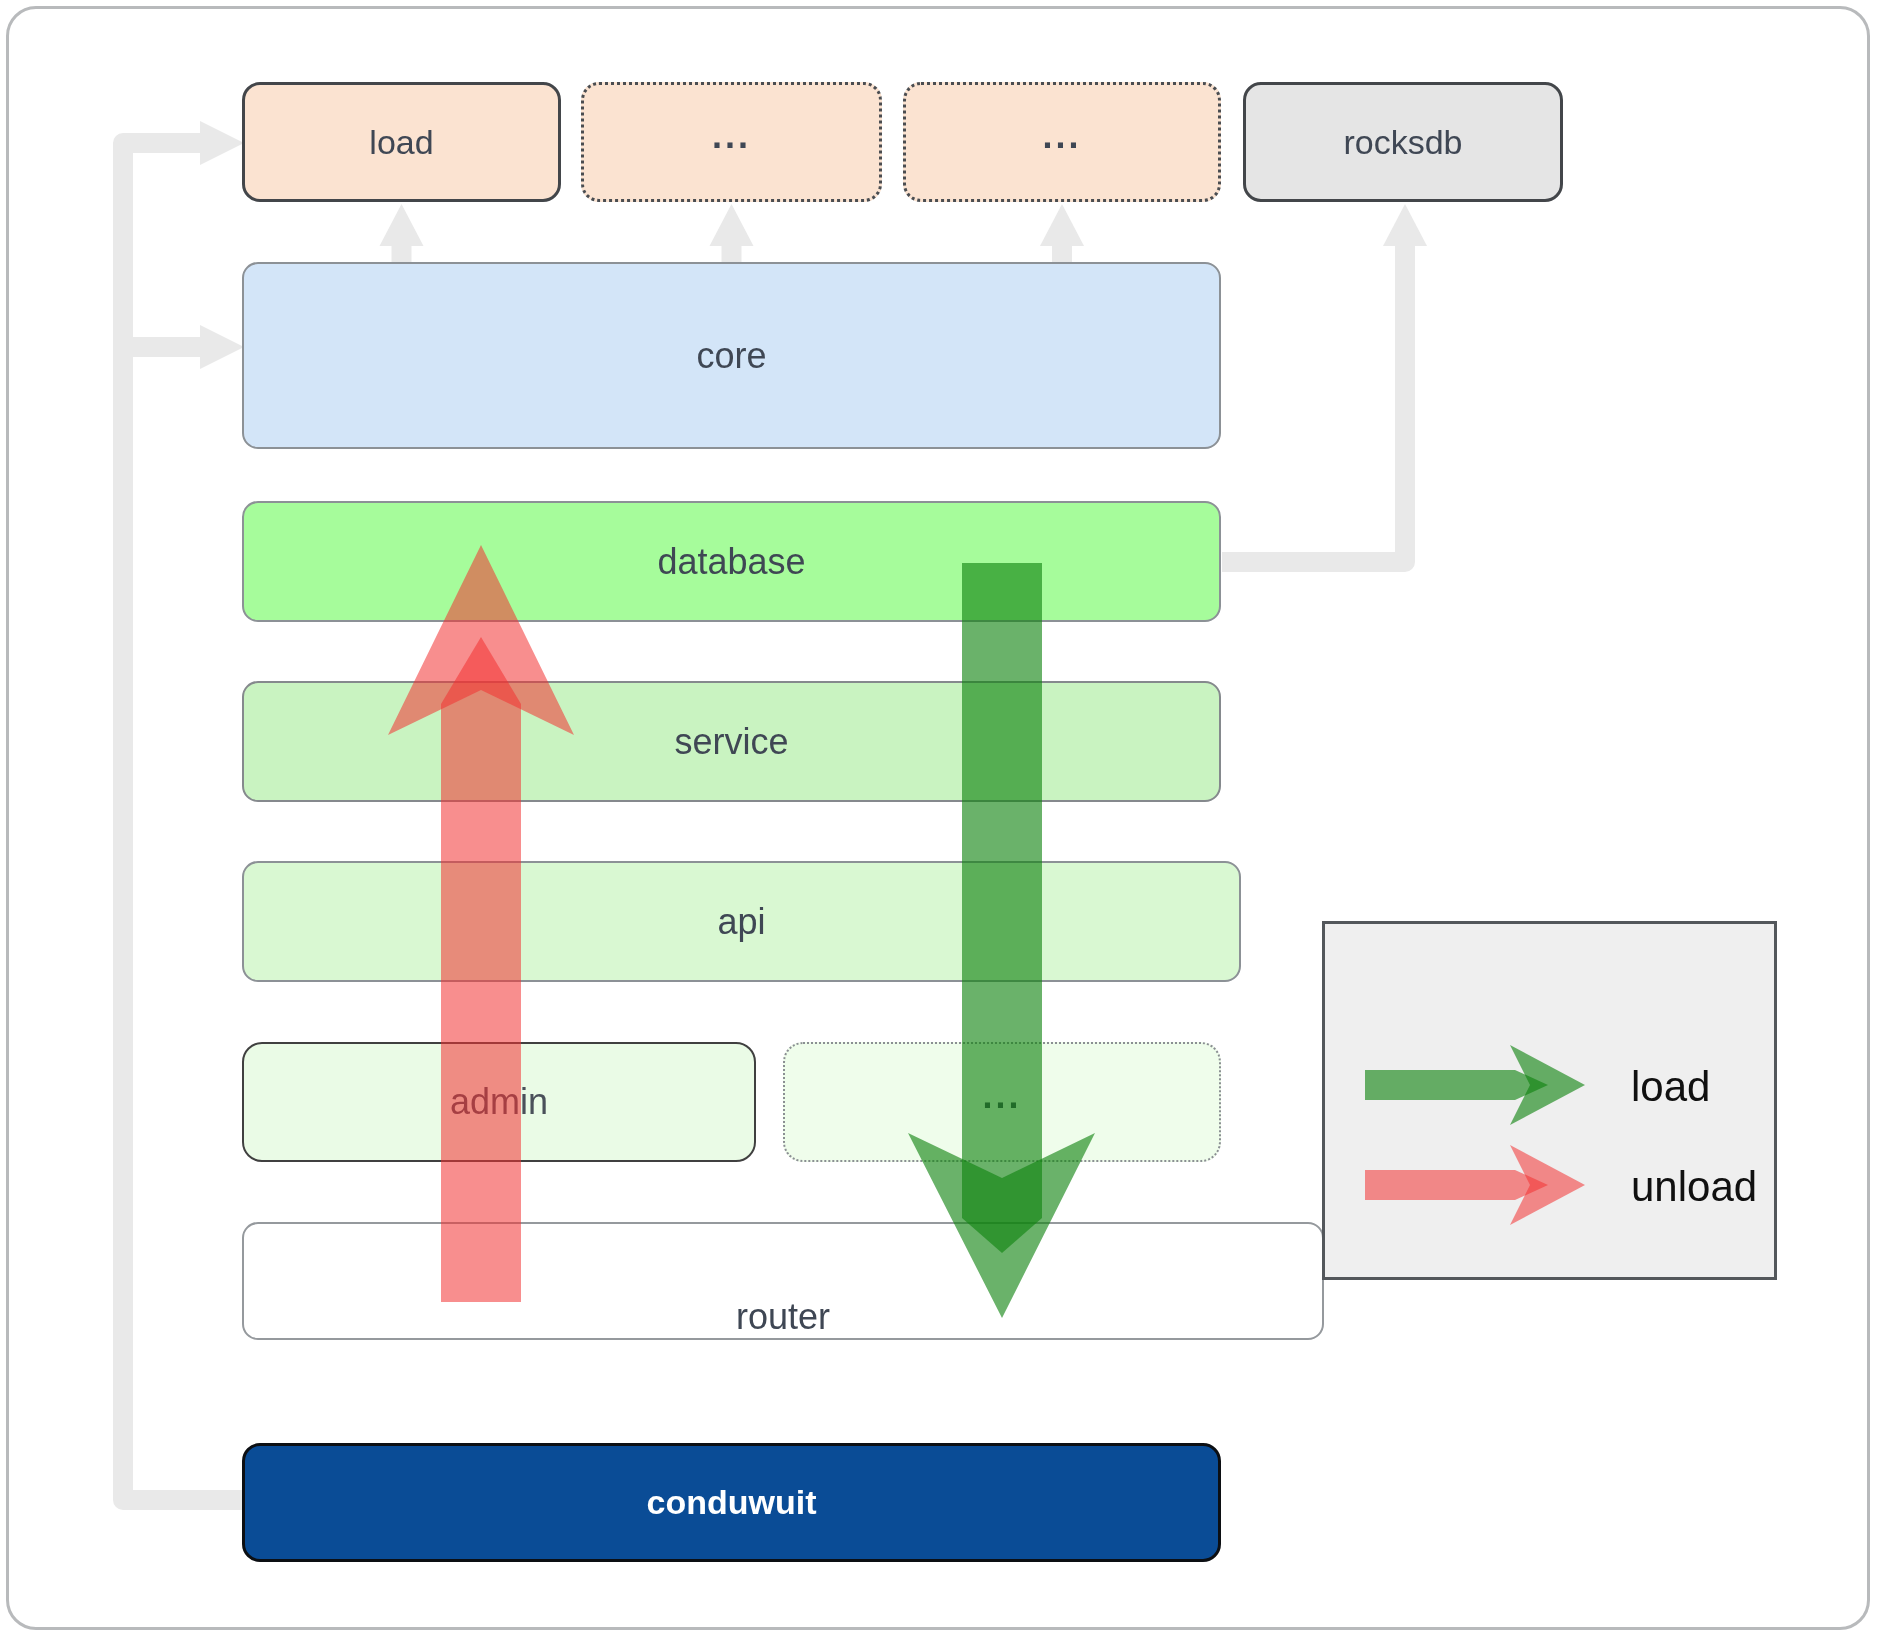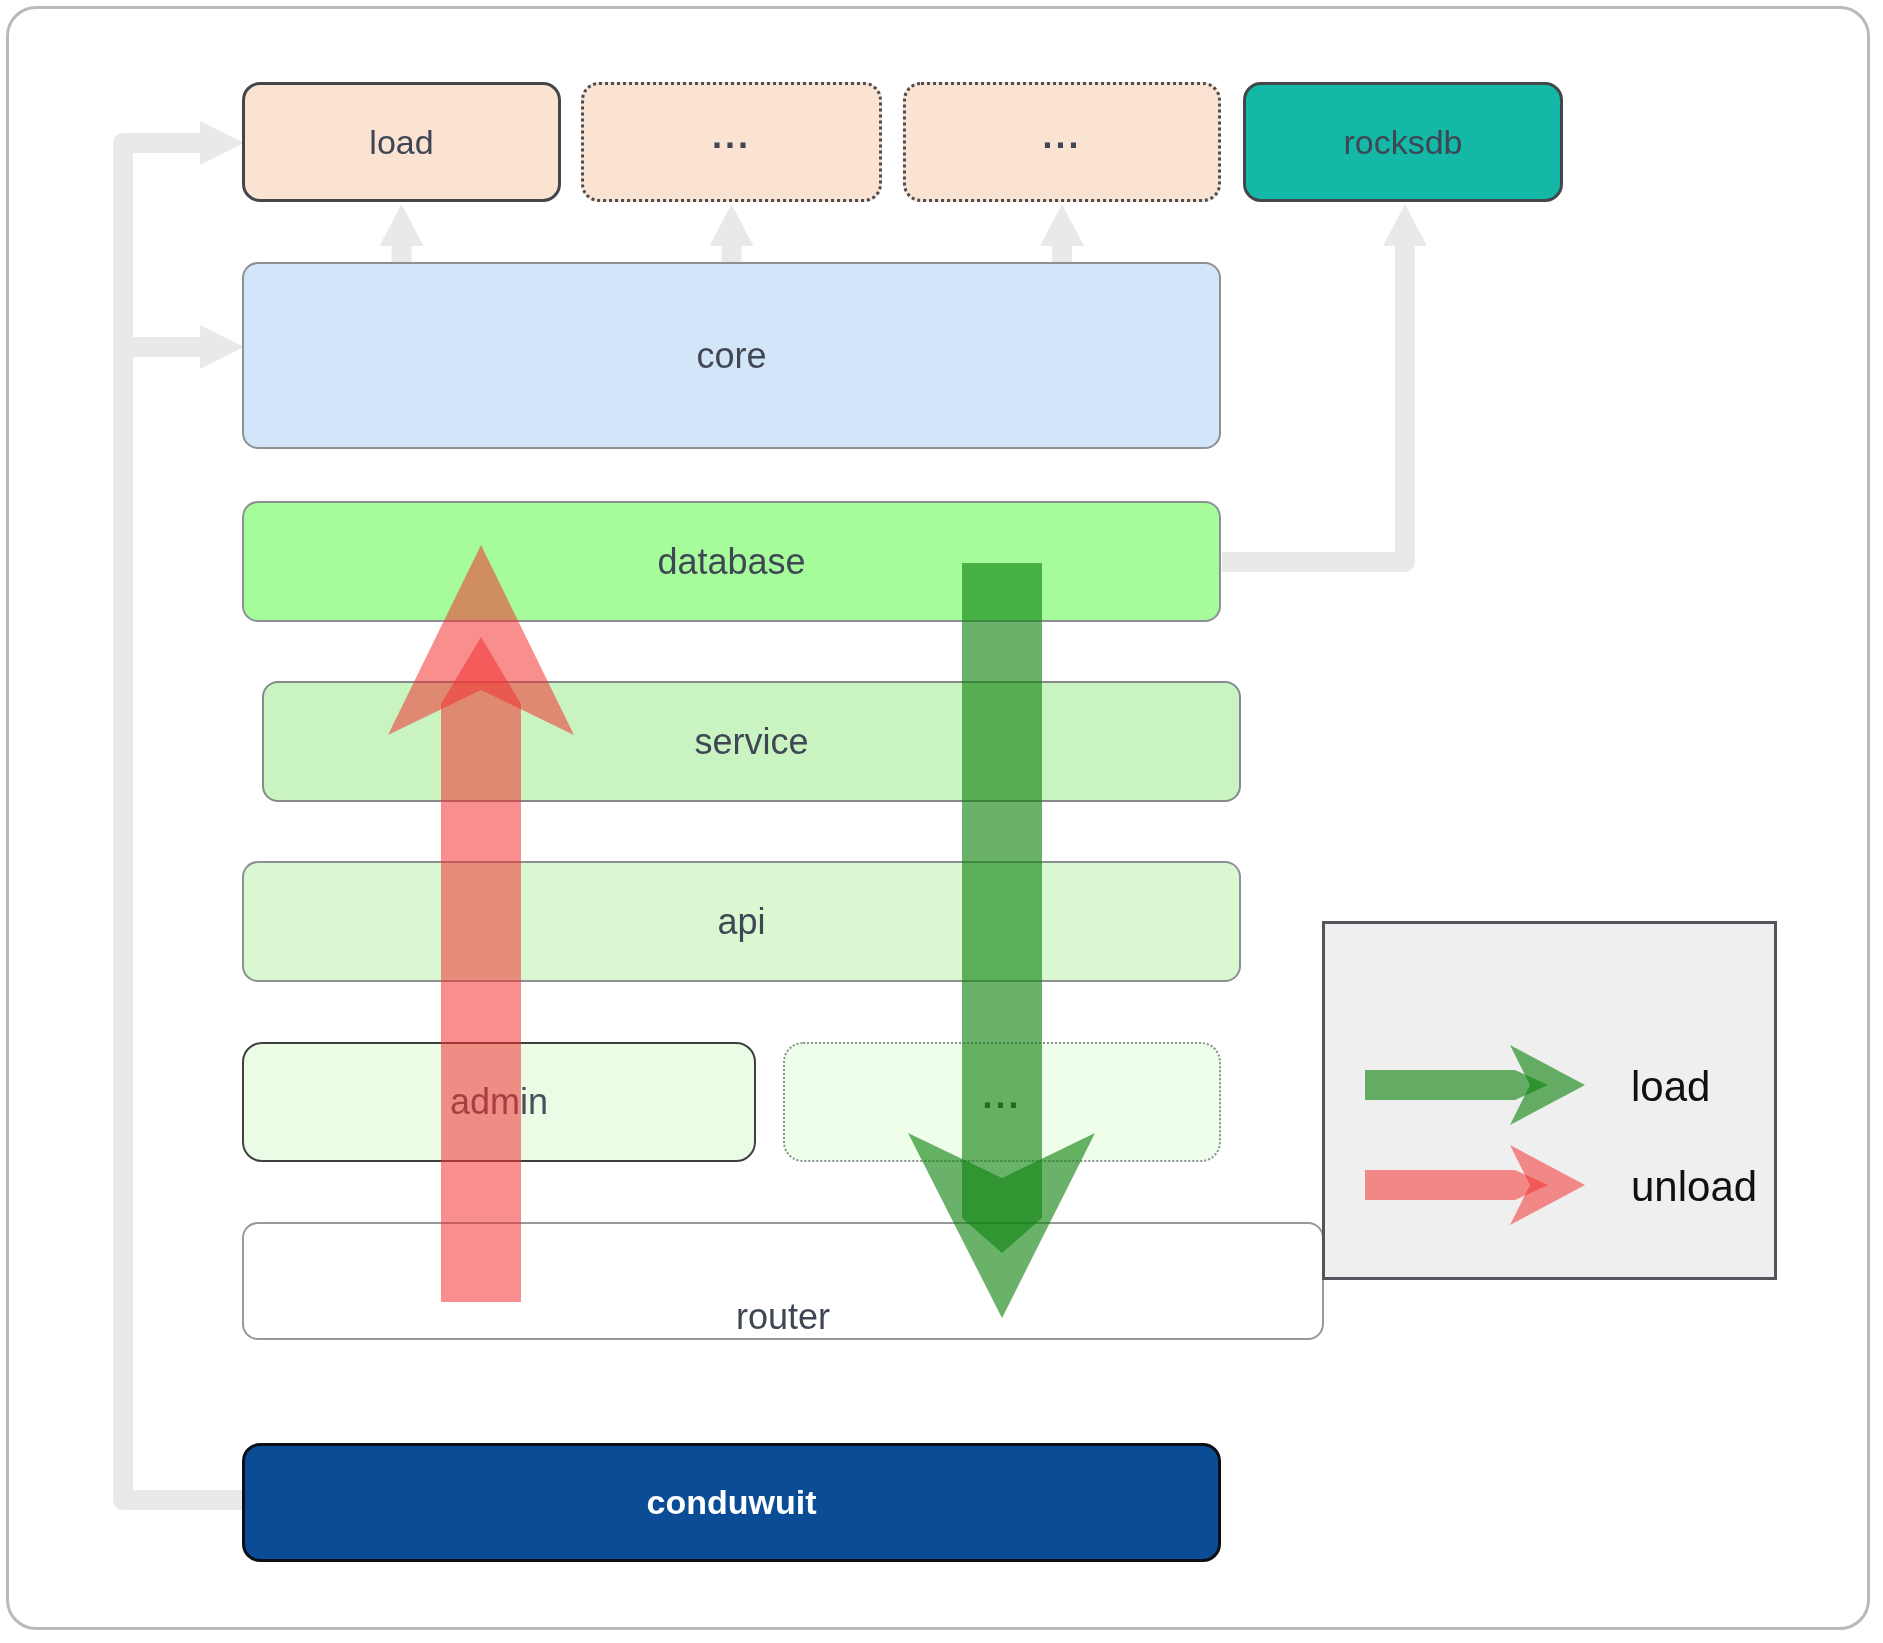--- a/index.html
+++ b/index.html
@@ -13,25 +13,25 @@
   }
   svg.overlay{position:absolute;left:0;top:0;width:1883px;height:1643px;pointer-events:none;}
   .box{
     position:absolute;display:flex;align-items:center;justify-content:center;
     color:#3f4754;box-sizing:border-box;font-size:36px;
   }
   
   #b-ruma    {left:242px;top:82px;width:319px;height:120px;background:#fbe3d1;border:3px solid #43464a;border-radius:18px;font-size:34px;}
   #b-dots1   {left:581px;top:82px;width:301px;height:120px;background:#fbe3d1;border:3px dotted #4a4d51;border-radius:18px;}
   #b-dots2   {left:903px;top:82px;width:318px;height:120px;background:#fbe3d1;border:3px dotted #4a4d51;border-radius:18px;}
-  #b-rocksdb {left:1243px;top:82px;width:320px;height:120px;background:#14b8a6;border:3px solid #43464a;border-radius:18px;font-size:34px;}
+  #b-rocksdb {left:1243px;top:82px;width:320px;height:120px;background:#e5e5e5;border:3px solid #43464a;border-radius:18px;font-size:34px;}
   
   #b-core     {left:242px;top:262px;width:979px;height:187px;background:#d3e5f8;border:2px solid #8c9196;border-radius:16px;}
   #b-database {left:242px;top:501px;width:979px;height:121px;background:#a6fc9b;border:2px solid #8c9196;border-radius:16px;}
-  #b-service  {left:242px;top:681px;width:979px;height:121px;background:#c9f3c1;border:2px solid #85898d;border-radius:16px;margin-left:20px;}
+  #b-service  {left:242px;top:681px;width:979px;height:121px;background:#c9f3c1;border:2px solid #85898d;border-radius:16px;}
   #b-api      {left:242px;top:861px;width:999px;height:121px;background:#d9f8d2;border:2px solid #8c9196;border-radius:16px;}
   #b-admin    {left:242px;top:1042px;width:514px;height:120px;background:#eafbe6;border:2px solid #404040;border-radius:20px;color:#4a505a;}
   #b-dots3    {left:783px;top:1042px;width:438px;height:120px;background:#effdeb;border:2px dotted #8b8f93;border-radius:20px;}
   #b-router   {left:242px;top:1222px;width:1082px;height:118px;background:#ffffff;border:2px solid #95999d;border-radius:16px;align-items:flex-end;}
   #b-conduwuit{left:242px;top:1443px;width:979px;height:119px;background:#0a4c96;border:3px solid #0c0f13;border-radius:18px;color:#ffffff;font-weight:700;font-size:34px;}
   .dots{font-weight:700;font-size:36px;letter-spacing:3px;transform:translateY(-6px);}
   
   #legend{
     position:absolute;left:1322px;top:921px;width:455px;height:359px;
     background:#efefef;border:3px solid #53575b;box-sizing:border-box;

